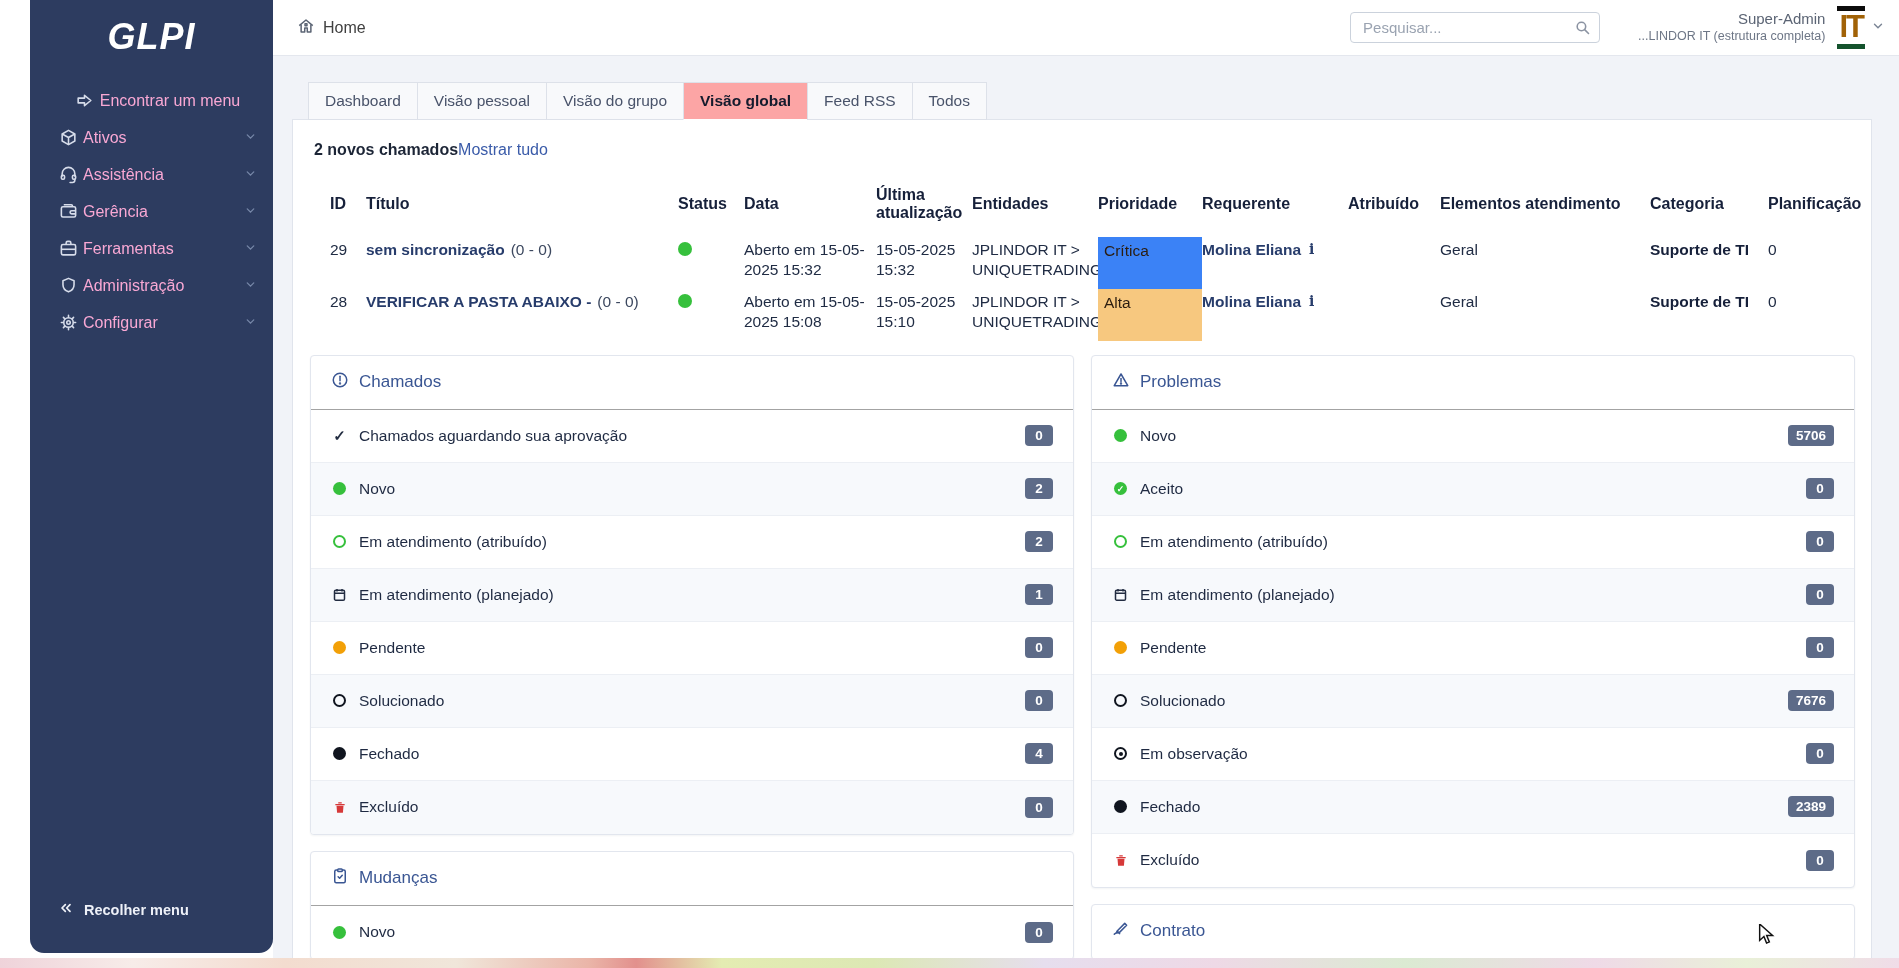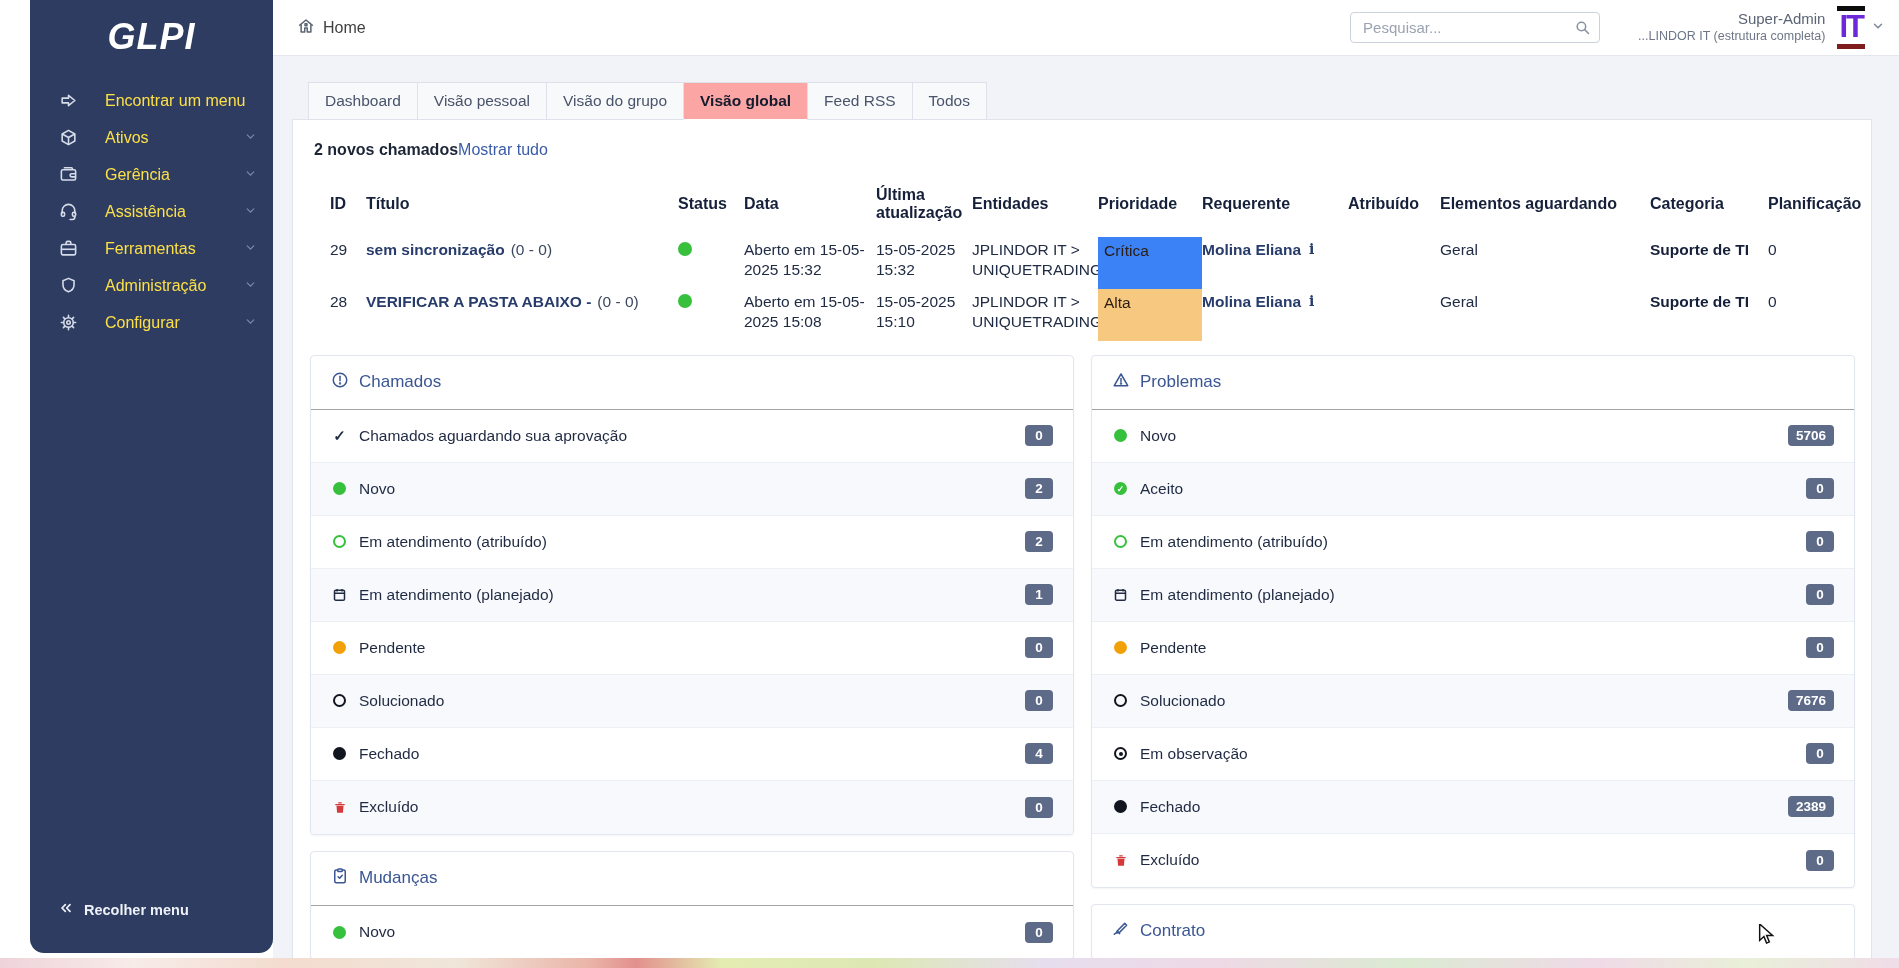--- a/index.html
+++ b/index.html
@@ -11,39 +11,39 @@
     background:linear-gradient(90deg,#efd3da 0%,#f7ece9 7%,#f3dccf 15%,#f0e6da 24%,#eab5a8 31%,#e2908d 33.5%,#e4ecb2 38%,#dcE8b4 46%,#e6deee 55%,#eed9e6 64%,#dbead2 74%,#efdae7 84%,#e9f0d8 92%,#f0dce8 100%); }
 
   .app { position:absolute; top:0; left:0; right:0; bottom:10px; display:flex; background:#fff; }
 
   
   .sidebar { width:243px; flex:0 0 243px; background:#2d3c60; color:#e3e8f2;
     height:calc(100% - 5px); border-radius:0 0 14px 14px; display:flex; flex-direction:column; position:relative;margin-left:30px; }
   .logo { padding:16px 0 10px 0; text-align:center; }
   .logo-text { font-size:36px; font-weight:700; font-style:italic; color:#fff; letter-spacing:1px; }
   .menu { margin-top:14px; }
-  .menu-item { display:flex; align-items:center; gap:27px; padding:8px 16px 8px 28px; height:37px; cursor:pointer; font-size:16px; color:#fde047; }
+  .menu-item { display:flex; align-items:center; gap:5px; padding:8px 16px 8px 28px; height:37px; cursor:pointer; font-size:16px; color:#f9a8d4;justify-content:center; }
   .menu-item .chev { margin-left:auto; opacity:.75; }
   .micon { width:20px; height:20px; flex:0 0 20px; display:flex; align-items:center; justify-content:center; }
   .collapse { position:absolute; bottom:34px; left:28px; display:flex; align-items:center; gap:10px; font-size:14.5px; font-weight:700; color:#eef1f8; cursor:pointer; }
 
   
   .main { flex:1; display:flex; flex-direction:column; min-width:0; background:#f1f3f8; }
 
   .topbar { height:56px; flex:0 0 56px; background:#fff; border-bottom:1px solid #e4e7ee; display:flex; align-items:center; padding:0 14px 0 24px; }
   .breadcrumb { display:flex; align-items:center; gap:8px; color:#404040; font-size:16px; }
   .top-spacer { flex:1; }
   .searchwrap { position:relative; width:250px; margin-right:38px; }
   .searchwrap input { width:250px; height:31px; border:1px solid #cbd2dc; border-radius:4px; padding:0 34px 0 12px; font-size:15px; color:#39424f; font-family:"Liberation Sans",sans-serif; background:#fff; }
   .searchwrap input::placeholder { color:#9aa3b1; }
   .searchwrap .mag { position:absolute; right:9px; top:7px; }
   .userblock { text-align:right; margin-right:12px; line-height:1.25; }
   .user-role { font-size:15px; color:#5b6474; }
   .user-entity { font-size:12.5px; color:#6d7686; }
-  .itlogo { border-top:5px solid #0c0c0c; border-bottom:5px solid #7f1d1d; padding:0 2px; font-size:31px; font-weight:800; color:#6d28d9; letter-spacing:-2px; line-height:1.05; margin-right:6px; font-family:"Liberation Sans",sans-serif; }
+  .itlogo { border-top:5px solid #0c0c0c; border-bottom:5px solid #14532d; padding:0 2px; font-size:31px; font-weight:800; color:#a16207; letter-spacing:-2px; line-height:1.05; margin-right:6px; font-family:"Liberation Sans",sans-serif; }
 
   
   .content { flex:1; position:relative; overflow:hidden; padding:26px 27px 0 19px; }
   .tabs-row { display:flex; padding-left:16px; position:relative; z-index:2; }
   .tab { border:1px solid #dde1e9; background:#f8f9fb; color:#49536a; font-size:15.5px; padding:9px 16px; margin-right:-1px; cursor:pointer; white-space:nowrap; }
   .tab.active { background:#fca5a5; color:#141b2d; font-weight:700; border-bottom-color:#fff; }
   .panel { background:#fff; border:1px solid #e0e4ec; margin-top:-1px; height:1200px; }
 
   .alert-line { padding:21px 20px 0 21px; font-size:16px; }
   .alert-msg { font-weight:700; color:#1c2536; }
@@ -116,44 +116,44 @@
         <span>Ativos</span>
         <span class="chev">
           <svg width="13" height="13" viewBox="0 0 24 24" fill="none" stroke="#8fa0c0" stroke-width="2.4" stroke-linecap="round">
               <polyline points="6 9 12 15 18 9"></polyline>
             </svg>
         </span>
       </div>
 
       <div class="menu-item">
         <span class="micon">
-          <svg width="19" height="19" viewBox="0 0 24 24" fill="none" stroke="#d6dcea" stroke-width="2" stroke-linejoin="round">
-              <rect x="3" y="6" width="18" height="13" rx="2"></rect>
-              <path d="M21 11h-5a2 2 0 0 0 0 4h5"></path>
-              <path d="M17 6V5a1.5 1.5 0 0 0-1.5-1.5H6"></path>
-            </svg>
-        </span>
-        <span>Gerência</span>
-        <span class="chev">
-          <svg width="13" height="13" viewBox="0 0 24 24" fill="none" stroke="#8fa0c0" stroke-width="2.4" stroke-linecap="round">
-              <polyline points="6 9 12 15 18 9"></polyline>
-            </svg>
-        </span>
-      </div>
-
-      <div class="menu-item">
-        <span class="micon">
           <svg width="19" height="19" viewBox="0 0 24 24" fill="none" stroke="#d6dcea" stroke-width="2" stroke-linecap="round">
               <path d="M4 14v-3a8 8 0 0 1 16 0v3"></path>
               <rect x="3" y="13" width="4" height="5" rx="1.5"></rect>
               <rect x="17" y="13" width="4" height="5" rx="1.5"></rect>
               <path d="M20 18v1a3 3 0 0 1-3 3h-3"></path>
             </svg>
         </span>
         <span>Assistência</span>
+        <span class="chev">
+          <svg width="13" height="13" viewBox="0 0 24 24" fill="none" stroke="#8fa0c0" stroke-width="2.4" stroke-linecap="round">
+              <polyline points="6 9 12 15 18 9"></polyline>
+            </svg>
+        </span>
+      </div>
+
+      <div class="menu-item">
+        <span class="micon">
+          <svg width="19" height="19" viewBox="0 0 24 24" fill="none" stroke="#d6dcea" stroke-width="2" stroke-linejoin="round">
+              <rect x="3" y="6" width="18" height="13" rx="2"></rect>
+              <path d="M21 11h-5a2 2 0 0 0 0 4h5"></path>
+              <path d="M17 6V5a1.5 1.5 0 0 0-1.5-1.5H6"></path>
+            </svg>
+        </span>
+        <span>Gerência</span>
         <span class="chev">
           <svg width="13" height="13" viewBox="0 0 24 24" fill="none" stroke="#8fa0c0" stroke-width="2.4" stroke-linecap="round">
               <polyline points="6 9 12 15 18 9"></polyline>
             </svg>
         </span>
       </div>
 
       <div class="menu-item">
         <span class="micon">
           <svg width="19" height="19" viewBox="0 0 24 24" fill="none" stroke="#d6dcea" stroke-width="2" stroke-linejoin="round">
@@ -268,21 +268,21 @@
           <div class="trow thead">
             <div class="tcell">ID</div>
             <div class="tcell">Título</div>
             <div class="tcell">Status</div>
             <div class="tcell">Data</div>
             <div class="tcell">Última atualização</div>
             <div class="tcell">Entidades</div>
             <div class="tcell">Prioridade</div>
             <div class="tcell">Requerente</div>
             <div class="tcell">Atribuído</div>
-            <div class="tcell">Elementos aguardando</div>
+            <div class="tcell">Elementos atendimento</div>
             <div class="tcell">Categoria</div>
             <div class="tcell">Planificação</div>
           </div>
 
           <div class="trow tbody-row">
             <div class="tcell">29</div>
             <div class="tcell"><span class="tlink">sem sincronização</span><span class="tcount">(0 - 0)</span></div>
             <div class="tcell"><span class="status-dot"></span></div>
             <div class="tcell">Aberto em 15-05-2025 15:32</div>
             <div class="tcell">15-05-2025 15:32</div>

